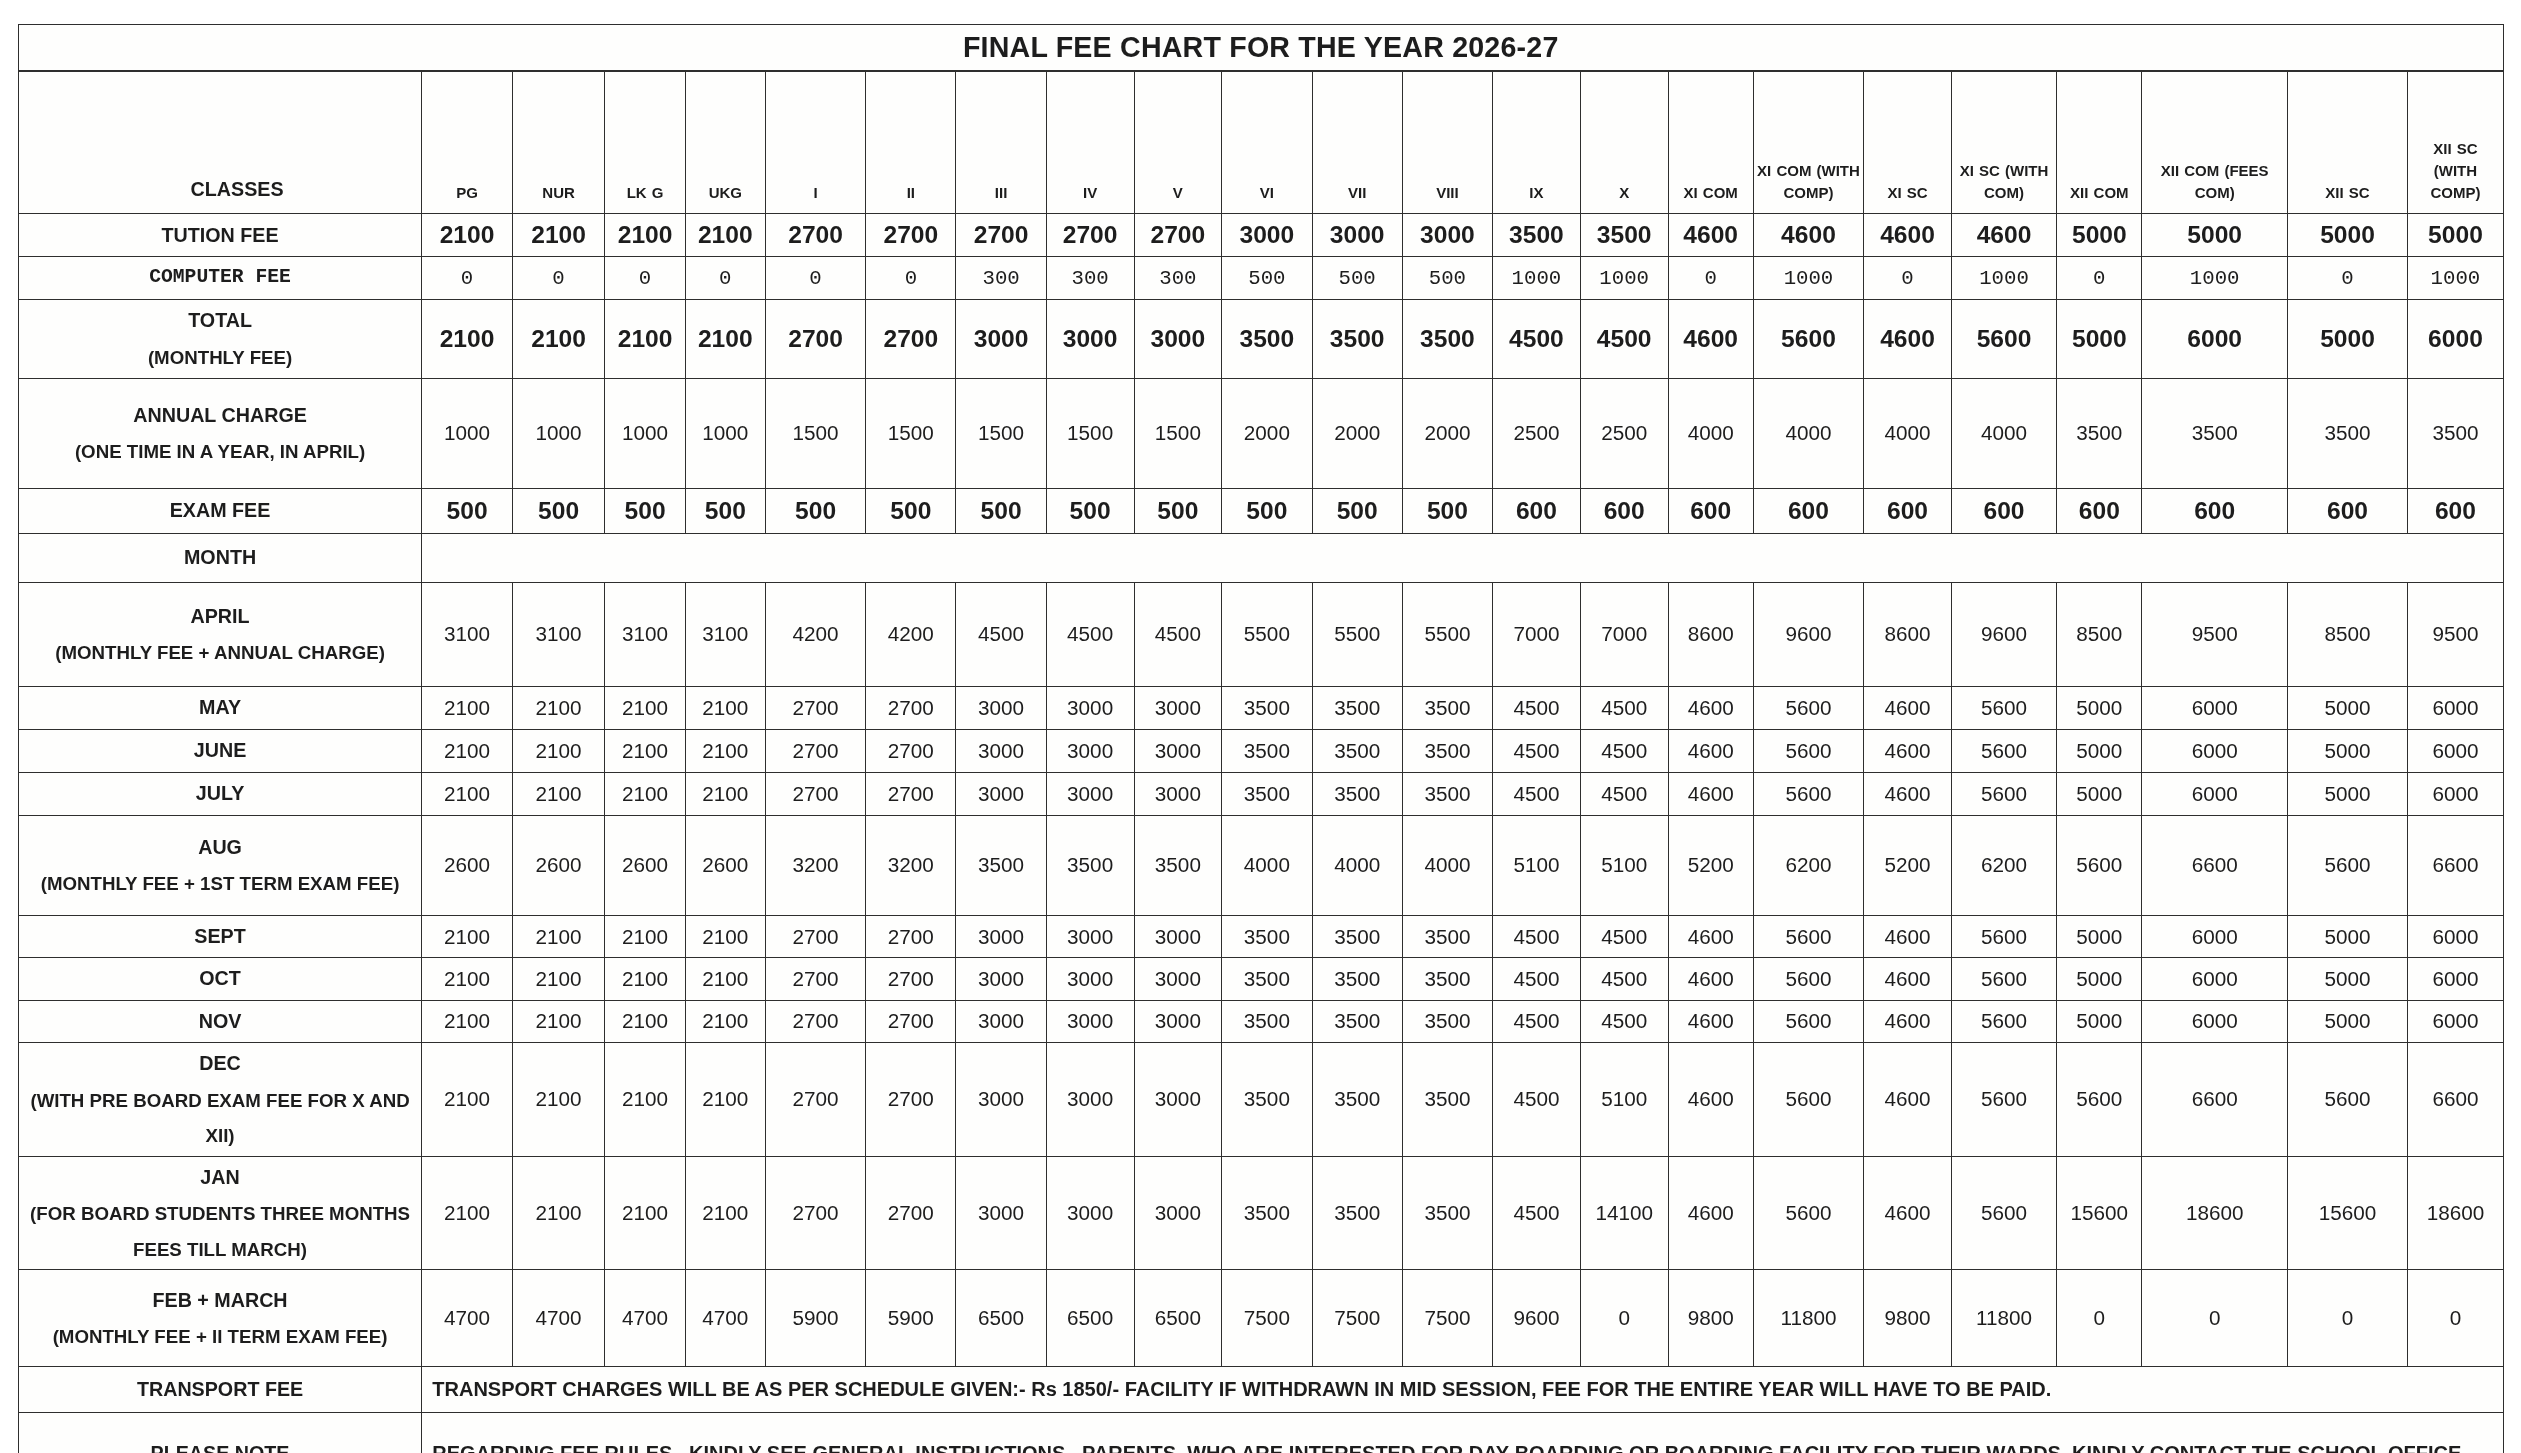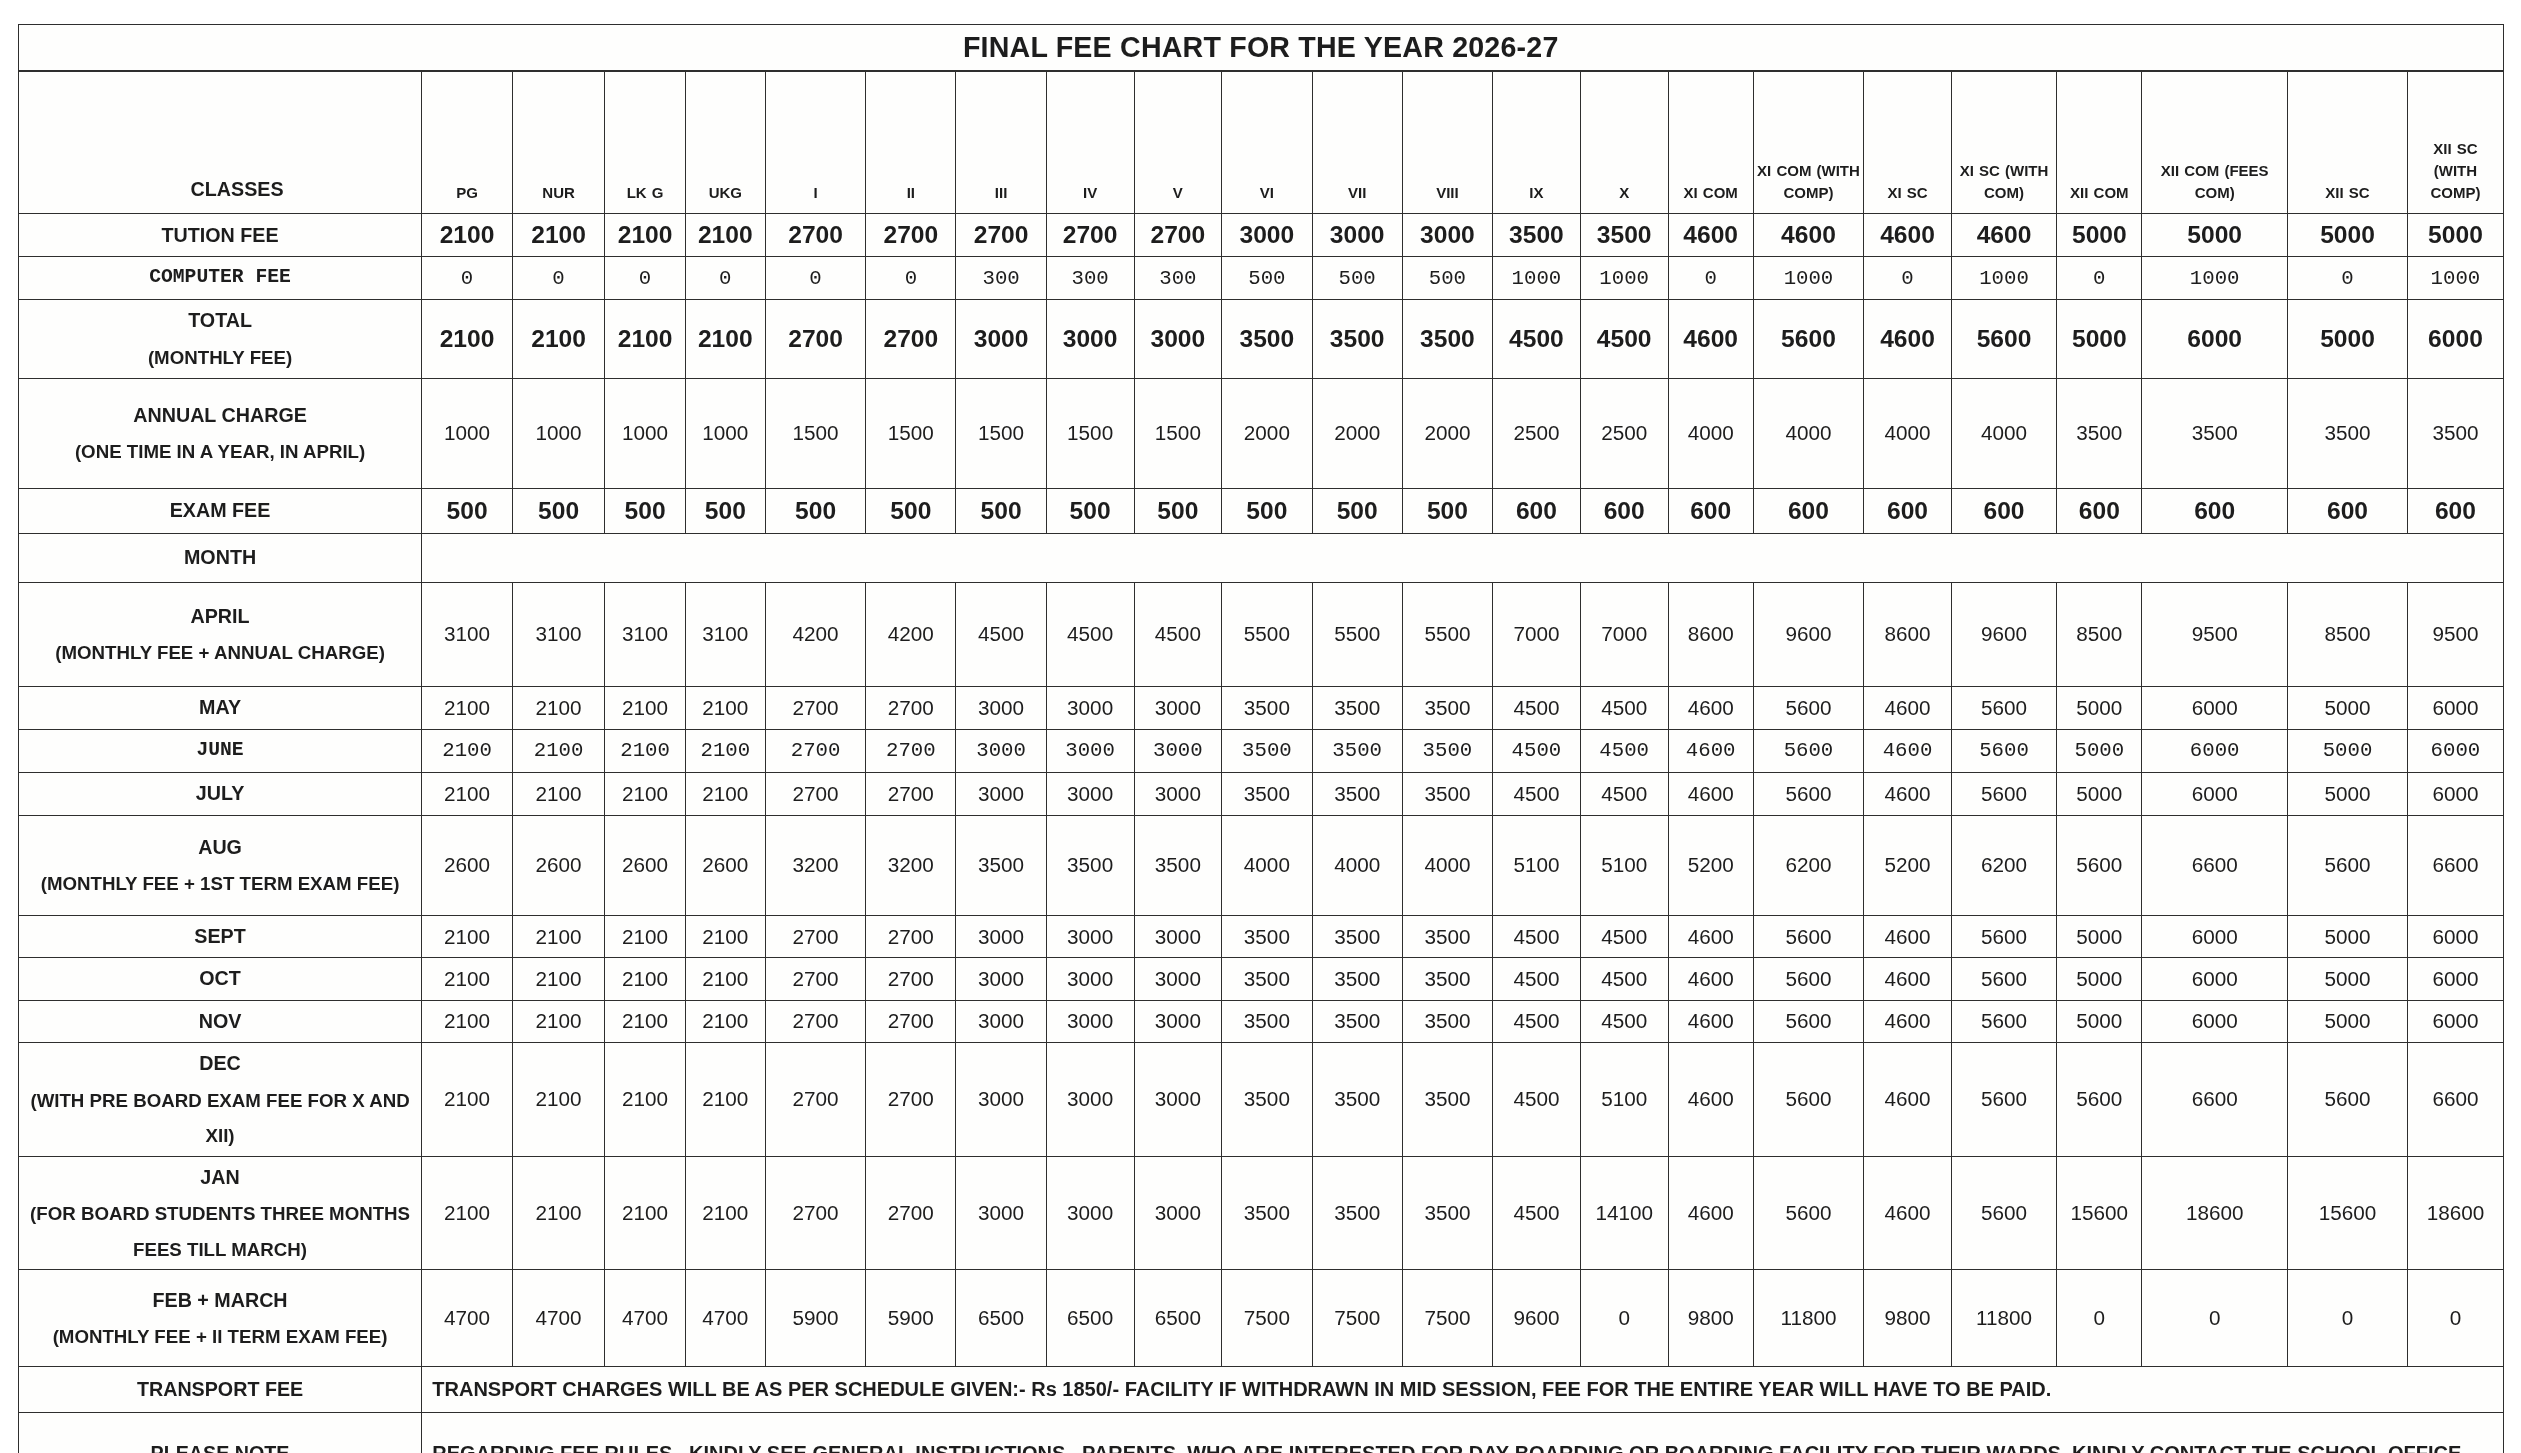--- a/index.html
+++ b/index.html
@@ -327,21 +327,21 @@
           <td class="val">4500</td>
           <td class="val">4600</td>
           <td class="val">5600</td>
           <td class="val">4600</td>
           <td class="val">5600</td>
           <td class="val">5000</td>
           <td class="val">6000</td>
           <td class="val">5000</td>
           <td class="val">6000</td>
         </tr>
-        <tr style="height: 43px; font-family: Liberation Mono, monospace;">
+        <tr style="height: 43px;">
           <td class="row-label">
             <div>JUNE</div>
           </td>
           <td class="val">2100</td>
           <td class="val">2100</td>
           <td class="val">2100</td>
           <td class="val">2100</td>
           <td class="val">2700</td>
           <td class="val">2700</td>
           <td class="val">3000</td>

